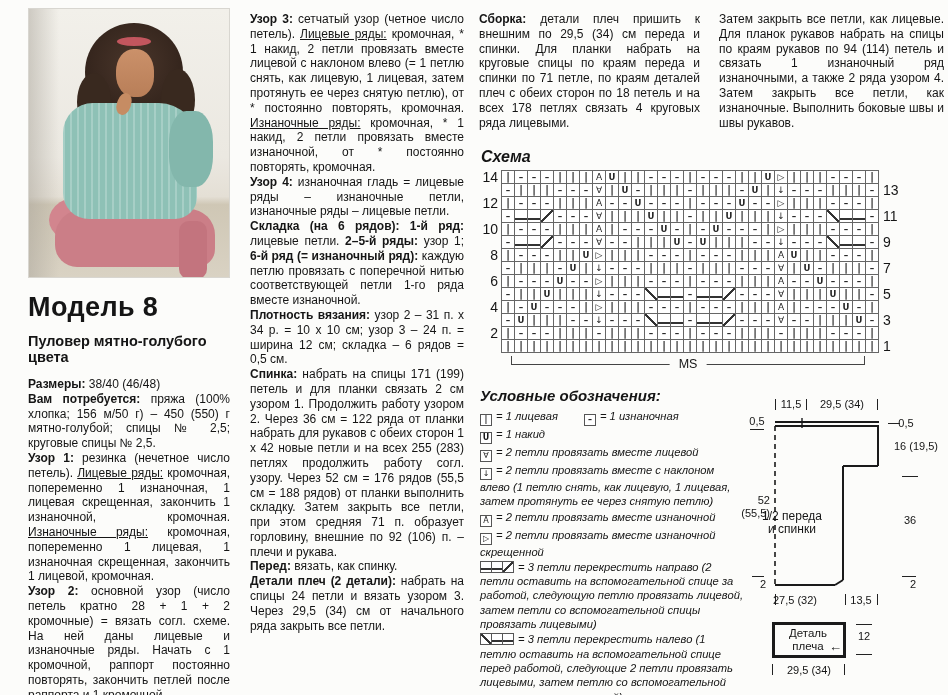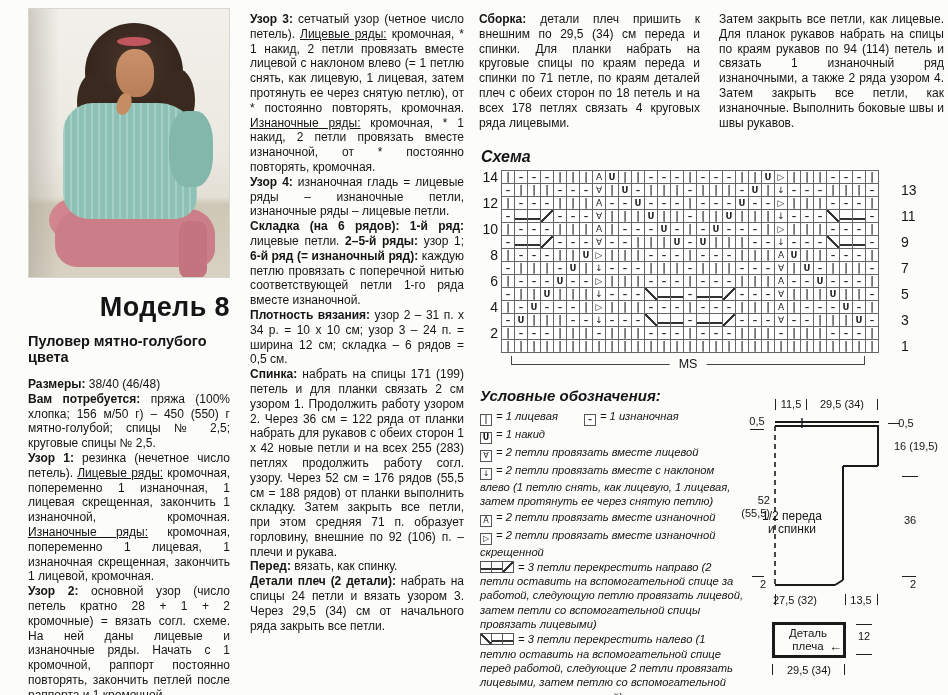--- a/index.html
+++ b/index.html
@@ -6,21 +6,21 @@
   .page{position:relative;width:948px;height:695px;background:#fcfcfa;color:#151515;
         font-family:"Liberation Sans",sans-serif;overflow:hidden;}
   .col{position:absolute;top:12px;}
   .col1{left:28px;width:202px;top:8px;}
   .col2{left:250px;width:214px;}
   .col3{left:479px;width:221px;}
   .col4{left:719px;width:225px;}
   .para{font-size:12px;line-height:14.8px;text-align:justify;}
   .para .b{font-weight:bold;}
   .para .u{text-decoration:underline;}
-  .title{font-size:27px;font-weight:bold;letter-spacing:.4px;margin:14px 0 0;text-align:right;}
+  .title{font-size:27px;font-weight:bold;letter-spacing:.4px;margin:14px 0 0;}
   .subtitle{font-size:14.5px;font-weight:bold;margin:10px 0 12px;}
   
   .photo{position:relative;width:202px;height:270px;overflow:hidden;border:1px solid #d8d6d0;box-sizing:border-box;}
   .photo div{position:absolute;}
   .ph-bg{inset:0;background:linear-gradient(180deg,#f2f0ea 0%,#ebe8e1 55%,#e4dfd5 70%,#cfc7b5 73%,#d9d2c3 100%);}
   .ph-corner{left:0;top:0;width:30px;height:100%;background:linear-gradient(90deg,rgba(170,165,155,.5),rgba(170,165,155,0));}
   .ph-hair{left:56px;top:14px;width:98px;height:98px;background:radial-gradient(circle at 50% 42%,#4a362b 0%,#32231b 72%);border-radius:50% 50% 48% 50%;}
   .ph-hair2{left:48px;top:64px;width:34px;height:58px;background:#39291f;border-radius:50%;}
   .ph-hair3{left:132px;top:60px;width:34px;height:62px;background:#39291f;border-radius:50%;}
   .ph-band{left:88px;top:28px;width:34px;height:9px;background:#c2565e;border-radius:50%;}
@@ -32,21 +32,21 @@
   .ph-hand{left:88px;top:84px;width:14px;height:22px;background:#c68c63;border-radius:45%;transform:rotate(18deg);}
   .ph-knee{left:20px;top:186px;width:74px;height:50px;background:#d2858e;border-radius:50%;}
   .ph-pants{left:26px;top:200px;width:160px;height:58px;background:#cb7e87;border-radius:28px 26px 18px 22px;}
   .ph-shin{left:150px;top:212px;width:28px;height:58px;background:#c3747e;border-radius:10px;}
   
   .schema-title{position:absolute;left:481px;top:148px;font-size:16px;font-weight:bold;font-style:italic;}
   #chart-rows{position:absolute;left:481px;top:170px;}
   .crow{display:flex;height:13px;margin-bottom:0;}
   .cnum{font-size:14px;line-height:14px;font-family:"Liberation Sans",sans-serif;}
   .cnum.cl{width:17px;text-align:right;padding-right:3px;}
-  .cnum.cr{width:20px;text-align:left;padding-left:23px;}
+  .cnum.cr{width:20px;text-align:left;padding-left:5px;}
   .cell{box-sizing:border-box;flex:0 0 14px;width:14px;height:14px;border:1px solid #666;margin:0 -1px -1px 0;
         background-color:#fff;font-family:"DejaVu Sans",sans-serif;font-size:9px;line-height:12px;text-align:center;color:#222;}
   .sym-k{font-size:10px;font-weight:bold;}
   .sym-p{font-weight:bold;}
   .sym-o{font-size:8.5px;font-weight:bold;}
   .sym-V,.sym-L,.sym-A,.sym-R{font-size:9px;}
   .sym-Ca,.sym-Cb,.sym-Db,.sym-Dc{background-image:linear-gradient(to top,rgba(0,0,0,0) 2px,#333 2px,#333 4px,rgba(0,0,0,0) 4px);}
   .sym-Cc{background-image:linear-gradient(135deg,rgba(0,0,0,0) 42%,#333 42%,#333 56%,rgba(0,0,0,0) 56%);}
   .sym-Da{background-image:linear-gradient(45deg,rgba(0,0,0,0) 42%,#333 42%,#333 56%,rgba(0,0,0,0) 56%);}
   #ms-bracket{position:absolute;left:511px;top:356px;width:352px;height:9px;border-left:1px solid #444;border-right:1px solid #444;}

